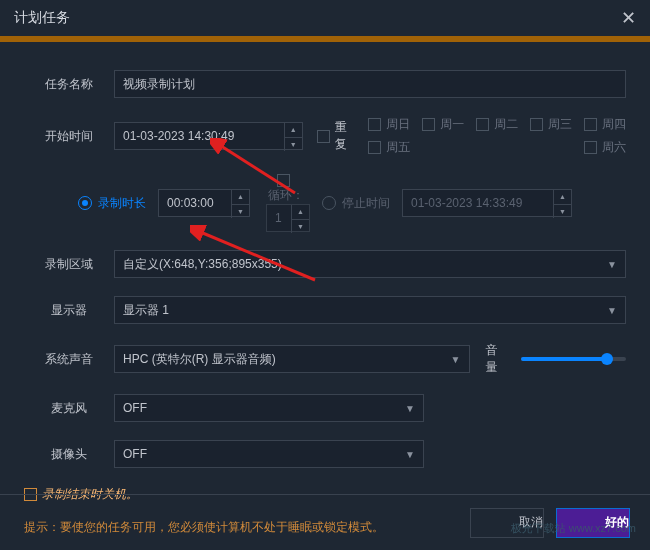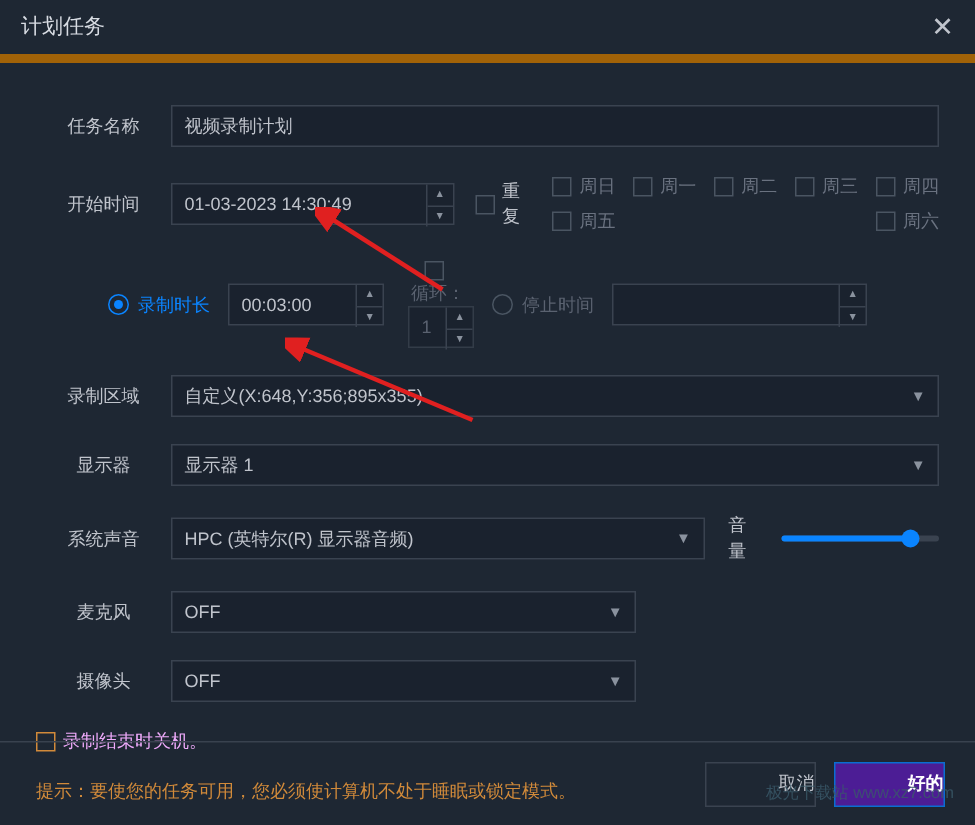--- a/index.html
+++ b/index.html
@@ -57,21 +57,21 @@
 .disabled .input-box { color: #5a6270; border-color: #333c48; }
 .slider-track {
   width: 110px; height: 4px; background: #3a4350;
   position: relative; border-radius: 2px;
 }
 .slider-fill { height: 4px; background: #0a84ff; border-radius: 2px; }
 .slider-thumb {
   width: 12px; height: 12px; background: #0a84ff;
   border-radius: 50%; position: absolute; top: -4px; transform: translateX(-50%);
 }
-.shutdown-row { display: flex; align-items: center; color: #f0abfc; margin-top: 6px; }
+.shutdown-row { display: flex; align-items: center; color: #fdba74; margin-top: 6px; font-style: italic; }
 .shutdown-row .cbx { border-color: #d18a3a; }
 .hint { color: #d18a3a; margin-top: 16px; display: flex; }
 .footer {
   position: absolute; bottom: 0; left: 0; right: 0;
   height: 56px; border-top: 1px solid #39424f;
   display: flex; align-items: center; justify-content: flex-end;
   padding: 0 20px; gap: 12px;
 }
 .btn {
   min-width: 74px; height: 30px; border: 1px solid #3a4350;
@@ -148,21 +148,21 @@
           <span>周六</span>
         </div>
     </div>
   </div>
 
   <div class="row duration-row" style="margin-left:0;justify-content:center;">
     <div style="display:flex;align-items:center;">
       <span class="radio sel"></span>
       <span style="color:#0a84ff">录制时长</span>
     </div>
-    <div class="input-box" style="width:104px;padding-right:20px;">
+    <div class="input-box" style="width:92px;padding-right:20px;">
       <span>00:03:00</span>
       <div class="spinner">
         <div class="sp">▲</div>
         <div class="sp">▼</div>
       </div>
     </div>
     <div style="display:flex;align-items:center;flex-direction:column;" class="disabled">
       <span class="cbx"></span>
       <span>循环：</span>
       <div class="input-box" style="width:44px;margin-left:4px;padding-right:20px;">
@@ -171,20 +171,21 @@
           <div class="sp">▲</div>
           <div class="sp">▼</div>
         </div>
       </div>
     </div>
     <div style="display:flex;align-items:center;" class="disabled">
       <span class="radio"></span>
       <span>停止时间</span>
     </div>
     <div class="input-box disabled" style="width:170px;padding-right:20px;">
+      <span>01-03-2023 14:33:49</span>
       <div class="spinner">
         <div class="sp">▲</div>
         <div class="sp">▼</div>
       </div>
     </div>
   </div>
 
   <div class="row">
     <div class="label">录制区域</div>
     <div class="select-box" style="flex:1">

